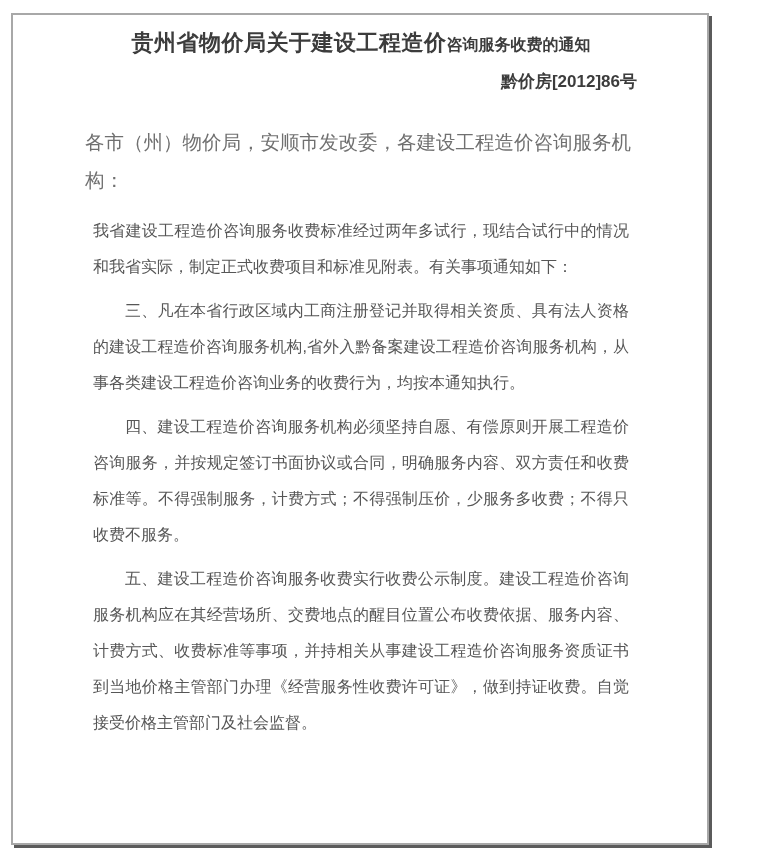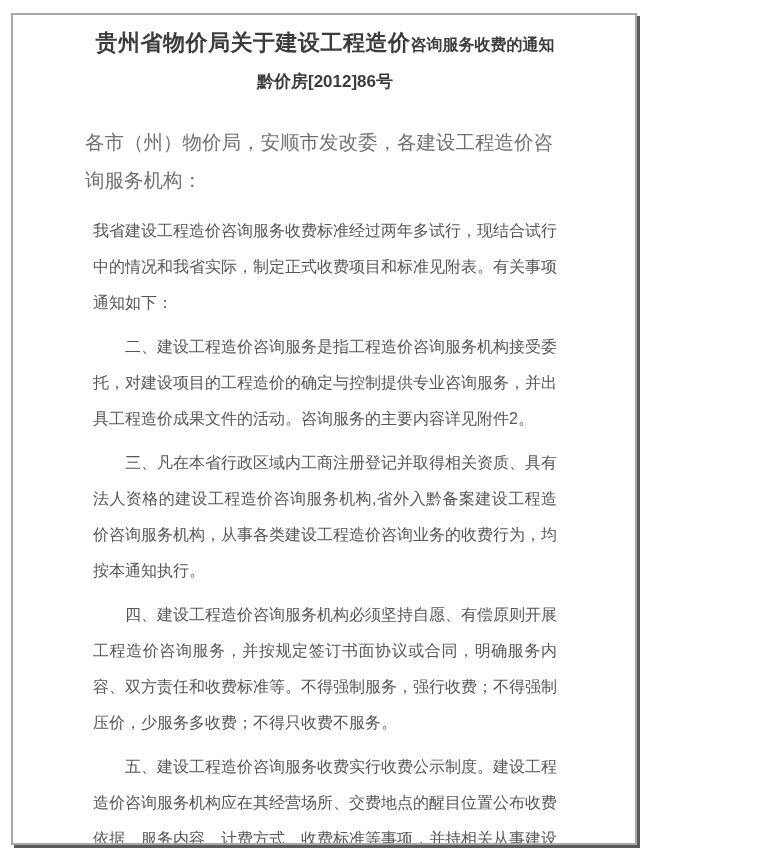--- a/index.html
+++ b/index.html
@@ -10,21 +10,21 @@
   }
   body {
     height: 861px;
     position: relative;
     overflow: hidden;
   }
   .doc-frame {
     position: absolute;
     left: 11px;
     top: 13px;
-    width: 626px;
+    width: 698px;
     height: 832px;
     background: #ffffff;
     border: 2px solid #a8a8a8;
     box-shadow: 3px 3px 0 rgba(62,62,62,0.85);
     padding: 12px 70px 0 72px;
     overflow: hidden;
   }
   .title-line {
     text-align: center;
     margin-top: 1px;
@@ -35,21 +35,21 @@
     font-weight: bold;
     color: #3c3c3c;
     letter-spacing: 0.5px;
   }
   .title-sub {
     font-size: 16px;
     font-weight: bold;
     color: #3c3c3c;
   }
   .doc-number {
-    text-align: center;
+    text-align: right;
     font-size: 17px;
     font-weight: bold;
     color: #3c3c3c;
     margin-top: 12px;
   }
   .salutation {
     margin-top: 30px;
     font-size: 19.5px;
     line-height: 38px;
     color: #707070;
@@ -72,19 +72,18 @@
   <div class="title-line">
     <span class="title-main">贵州省物价局关于建设工程造价</span><span class="title-sub">咨询服务收费的通知</span>
   </div>
 
   <div class="doc-number">黔价房[2012]86号</div>
 
   <div class="salutation">各市（州）物价局，安顺市发改委，各建设工程造价咨询服务机构：</div>
 
   <div class="body-text">
     <p class="para">我省建设工程造价咨询服务收费标准经过两年多试行，现结合试行中的情况和我省实际，制定正式收费项目和标准见附表。有关事项通知如下：</p>
-    <p class="para indent">二、建设工程造价咨询服务是指工程造价咨询服务机构接受委托，对建设项目的工程造价的确定与控制提供专业咨询服务，并出具工程造价成果文件的活动。咨询服务的主要内容详见附件2。</p>
     <p class="para indent">三、凡在本省行政区域内工商注册登记并取得相关资质、具有法人资格的建设工程造价咨询服务机构,省外入黔备案建设工程造价咨询服务机构，从事各类建设工程造价咨询业务的收费行为，均按本通知执行。</p>
-    <p class="para indent">四、建设工程造价咨询服务机构必须坚持自愿、有偿原则开展工程造价咨询服务，并按规定签订书面协议或合同，明确服务内容、双方责任和收费标准等。不得强制服务，强行收费；不得强制压价，少服务多收费；不得只收费不服务。</p>
+    <p class="para indent">四、建设工程造价咨询服务机构必须坚持自愿、有偿原则开展工程造价咨询服务，并按规定签订书面协议或合同，明确服务内容、双方责任和收费标准等。不得强制服务，计费方式；不得强制压价，少服务多收费；不得只收费不服务。</p>
     <p class="para indent">五、建设工程造价咨询服务收费实行收费公示制度。建设工程造价咨询服务机构应在其经营场所、交费地点的醒目位置公布收费依据、服务内容、计费方式、收费标准等事项，并持相关从事建设工程造价咨询服务资质证书到当地价格主管部门办理《经营服务性收费许可证》，做到持证收费。自觉接受价格主管部门及社会监督。</p>
   </div>
 
 </div>
 
 </body></html>

